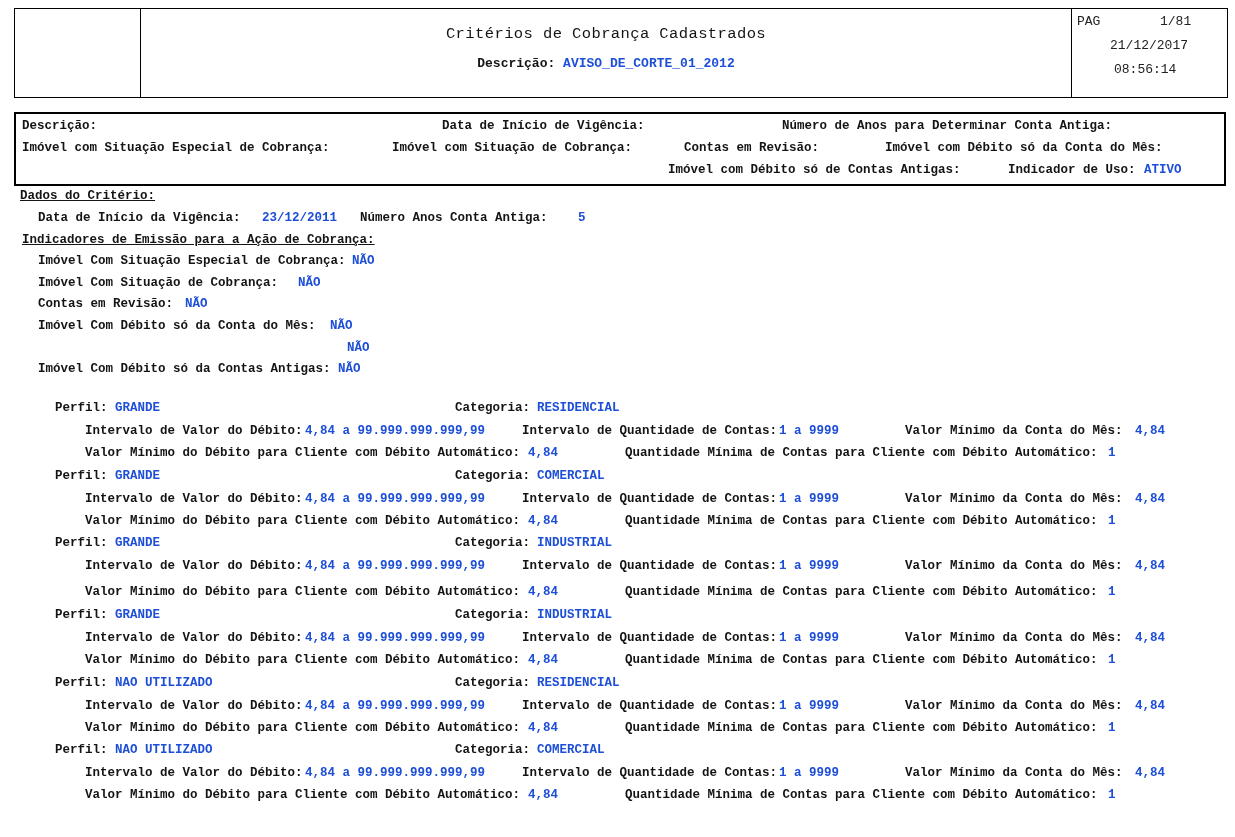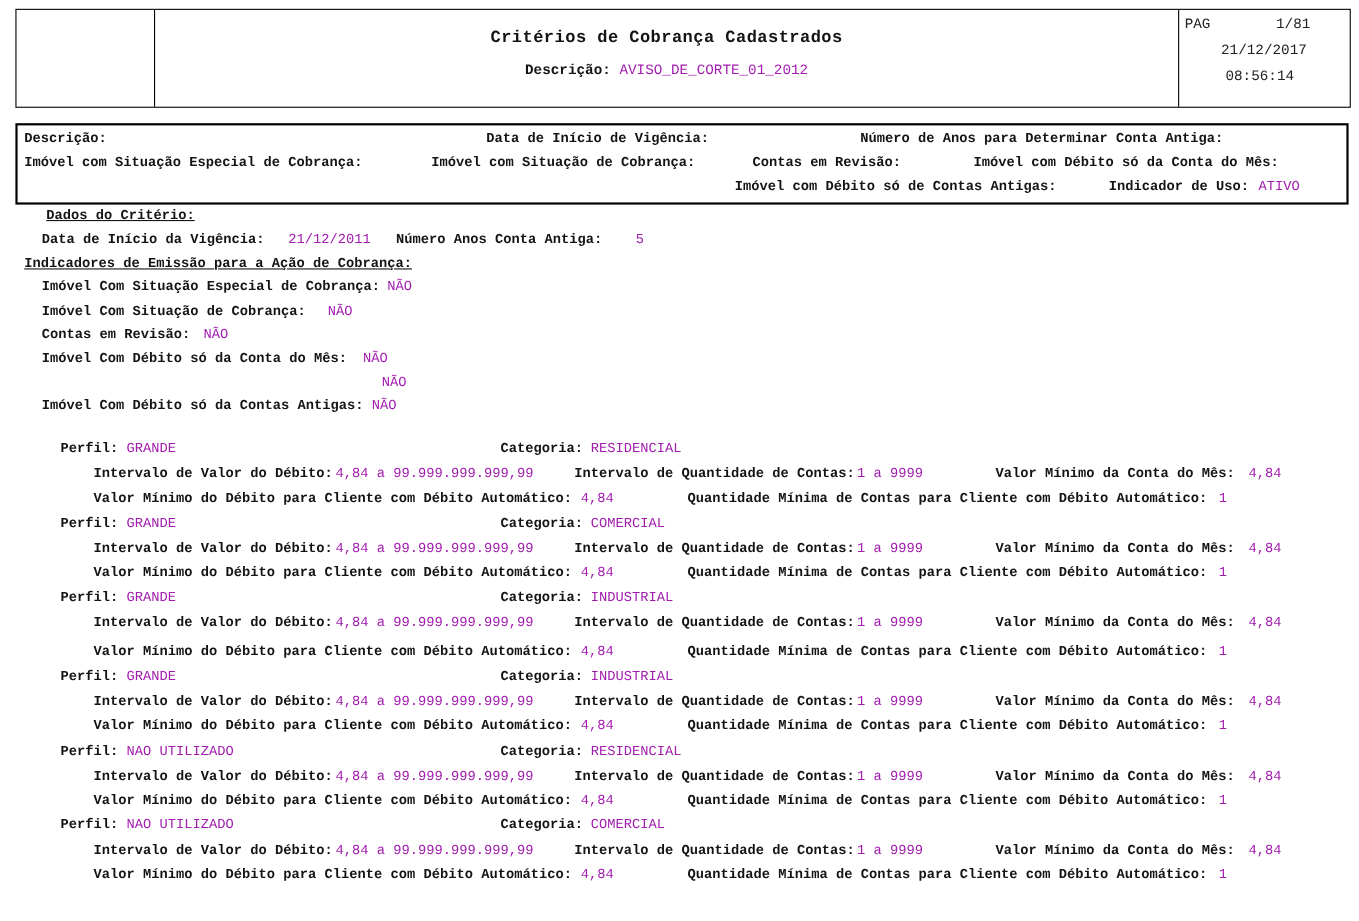--- a/index.html
+++ b/index.html
@@ -6,33 +6,33 @@
   .page{
     position:relative;
     width:1235px;height:837px;
     background:#ffffff;
     font-family:"Liberation Mono","DejaVu Sans Mono",monospace;
     font-size:12.5px;
     color:#4d4d4d;
     overflow:hidden;
   }
   .lbl{font-weight:bold;color:#141414;}
-  .val{font-weight:normal;color:#a21caf;}
+  .val{font-weight:bold;color:#1d4ed8;}
   .ps{position:absolute;white-space:nowrap;}
   .row{position:absolute;left:0;width:100%;height:20px;}
   .heading{font-weight:bold;color:#141414;text-decoration:underline;}
   
   .hdr{
     position:absolute;left:14px;top:8px;width:1212px;height:88px;
     border:1px solid #000;display:flex;
   }
   .hdr-cell-left{width:125px;border-right:1px solid #000;}
   .hdr-cell-center{flex:1;text-align:center;position:relative;}
   .hdr-cell-right{width:155px;border-left:1px solid #000;position:relative;font-size:13px;color:#222;}
-  .title{font-size:15.5px;font-weight:bold;color:#141414;margin-top:16px;letter-spacing:0.4px;}
+  .title{font-size:15.5px;font-weight:normal;color:#141414;margin-top:16px;letter-spacing:0.4px;}
   .subtitle{font-size:13px;margin-top:13px;}
   
   .cbox{
     position:absolute;left:14px;top:112px;width:1208px;height:70px;
     border:2px solid #000;
   }
 </style>
 </head>
 <body>
 
@@ -64,25 +64,25 @@
     <span class="ps lbl" style="left:376px;top:27px;">Imóvel com Situação de Cobrança:</span>
     <span class="ps lbl" style="left:668px;top:27px;">Contas em Revisão:</span>
     <span class="ps lbl" style="left:869px;top:27px;">Imóvel com Débito só da Conta do Mês:</span>
 
     <span class="ps lbl" style="left:652px;top:49px;">Imóvel com Débito só de Contas Antigas:</span>
     <span class="ps lbl" style="left:992px;top:49px;">Indicador de Uso:</span>
     <span class="ps val" style="left:1128px;top:49px;">ATIVO</span>
   </div>
 
   <div class="row" style="top:189px;">
-    <span class="ps heading" style="left:30px;padding-left:12px;">Dados do Critério:</span>
+    <span class="ps heading" style="left:8px;padding-left:12px;">Dados do Critério:</span>
   </div>
   <div class="row" style="top:211px;">
     <span class="ps lbl" style="left:38px;">Data de Início da Vigência:</span>
-    <span class="ps val" style="left:262px;">21/12/2011</span>
+    <span class="ps val" style="left:262px;">23/12/2011</span>
     <span class="ps lbl" style="left:360px;">Número Anos Conta Antiga:</span>
     <span class="ps val" style="left:578px;">5</span>
   </div>
 
   <div class="row" style="top:233px;text-align:center;">
     <span class="ps heading" style="left:22px;">Indicadores de Emissão para a Ação de Cobrança:</span>
   </div>
   <div class="row" style="top:254px;">
     <span class="ps lbl" style="left:38px;">Imóvel Com Situação Especial de Cobrança:</span>
     <span class="ps val" style="left:352px;">NÃO</span>

